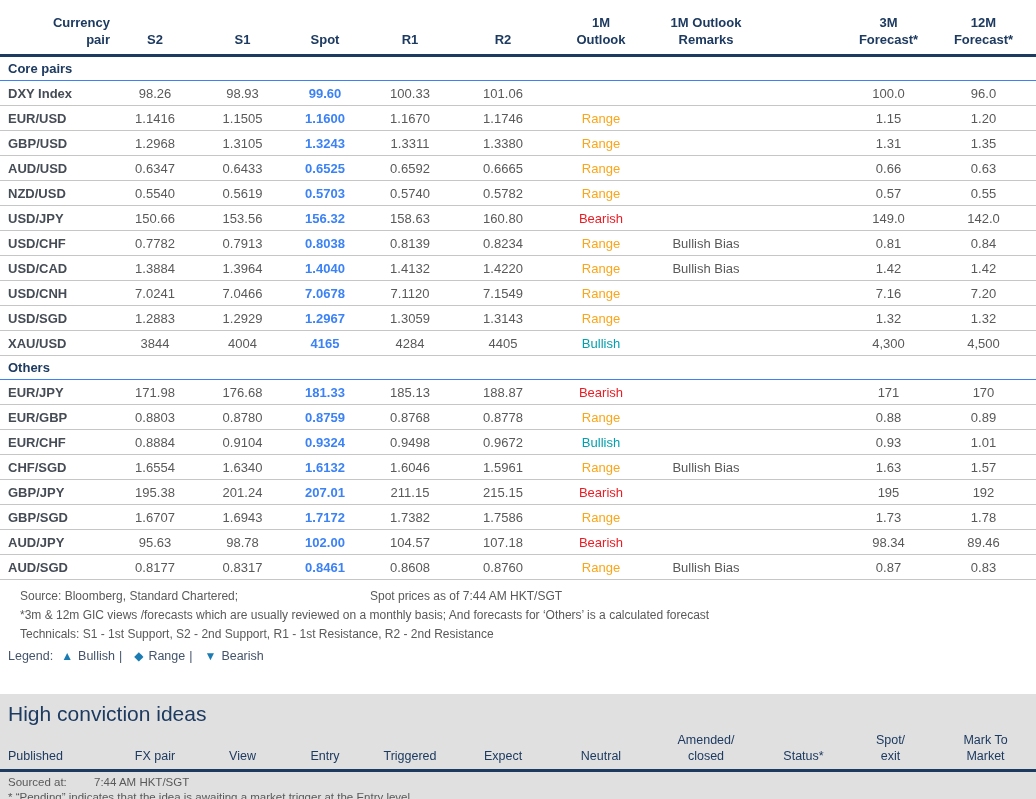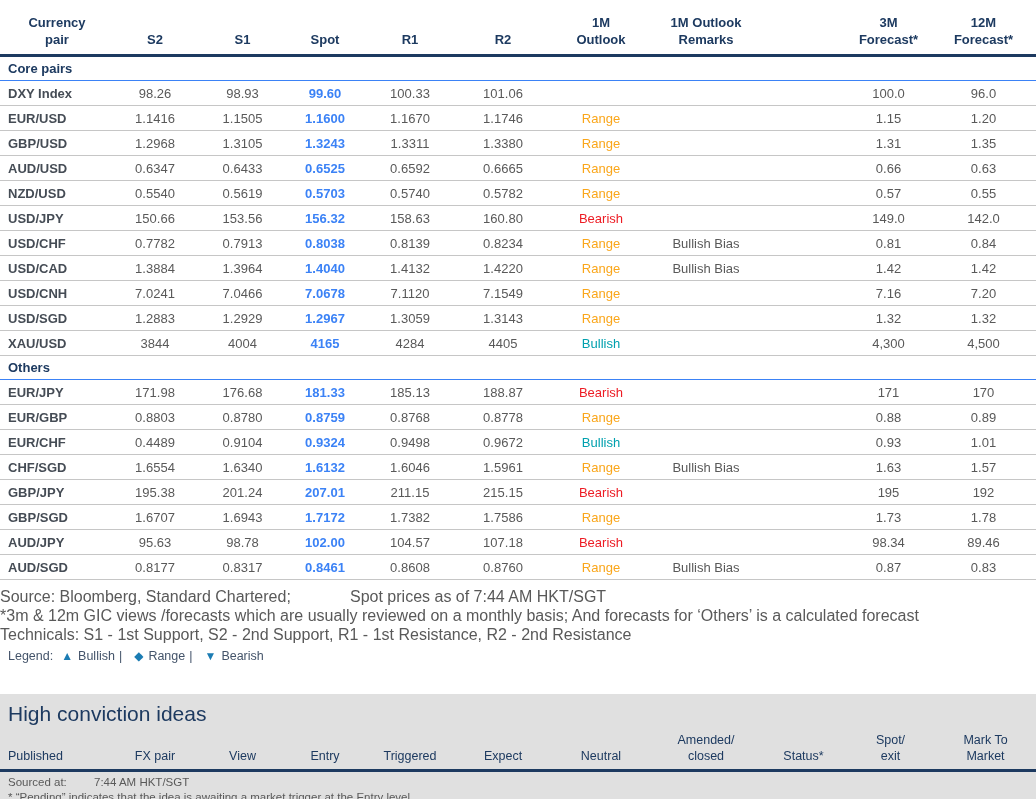--- a/index.html
+++ b/index.html
@@ -9,35 +9,35 @@
     -webkit-font-smoothing:antialiased;
   }
   
   table.fx{border-collapse:collapse;table-layout:fixed;width:1036px;}
   table.fx thead th{
     color:#1d3a60;font-size:13px;font-weight:bold;line-height:17px;
     vertical-align:bottom;white-space:pre-line;
     padding:3px 0 6px 0;height:45px;
     border-bottom:3px solid #1d3a60;
   }
-  table.fx thead th.left{text-align:center;padding-left:4px;}
+  table.fx thead th.left{text-align:right;padding-left:4px;}
   tr.section-row td{
     color:#1d3a60;font-size:13px;font-weight:bold;text-align:left;
     padding:4px 0 4px 8px;border-bottom:1px solid #3b82f6;height:14px;
   }
   tr.fx-row td{
     font-size:13px;color:#595959;text-align:center;height:24px;
     border-bottom:1px solid #c6c6c6;padding:0;
     overflow:hidden;white-space:nowrap;
   }
   tr.fx-row td.pair{font-weight:bold;color:#454c55;text-align:left;padding-left:8px;}
   tr.fx-row td.spot{font-weight:bold;color:#3b82f6;}
   tr.fx-row td.f3m{padding-left:85px;}
   
-  .footnotes{padding:7px 0 0 0;font-size:16px;color:#595959;line-height:19px;height:58px;}
+  .footnotes{padding:7px 0 0 20px;font-size:12px;color:#595959;line-height:19px;height:58px;}
   .foot-line{position:relative;}
   .spot-asof{position:absolute;left:350px;top:0;}
   .legend{padding-left:8px;margin-top:4px;font-size:12.5px;color:#44546a;height:20px;}
   .legend .licon{color:#1b7cb3;font-size:12px;margin:0 5px 0 8px;}
   .legend .lsep{margin:0 4px;color:#44546a;}
   
   .panel{margin-top:25px;background:#e0e0e0;height:111px;width:1036px;}
   .panel-title{color:#1d3a60;font-size:21px;padding:7px 0 0 8px;line-height:25px;}
   table.ideas{border-collapse:collapse;table-layout:fixed;width:1036px;}
   table.ideas th{
@@ -243,21 +243,21 @@
         <td class="num spot">0.8759</td>
         <td class="num">0.8768</td>
         <td class="num">0.8778</td>
         <td class="outlook" style="color: rgb(250, 166, 26);">Range</td>
         <td class="remarks"></td>
         <td class="num f3m">0.88</td>
         <td class="num f12m">0.89</td>
       </tr>
       <tr class="fx-row">
         <td class="pair">EUR/CHF</td>
-        <td class="num">0.4489</td>
+        <td class="num">0.8884</td>
         <td class="num">0.9104</td>
         <td class="num spot">0.9324</td>
         <td class="num">0.9498</td>
         <td class="num">0.9672</td>
         <td class="outlook" style="color: rgb(0, 160, 174);">Bullish</td>
         <td class="remarks"></td>
         <td class="num f3m">0.93</td>
         <td class="num f12m">1.01</td>
       </tr>
       <tr class="fx-row">

